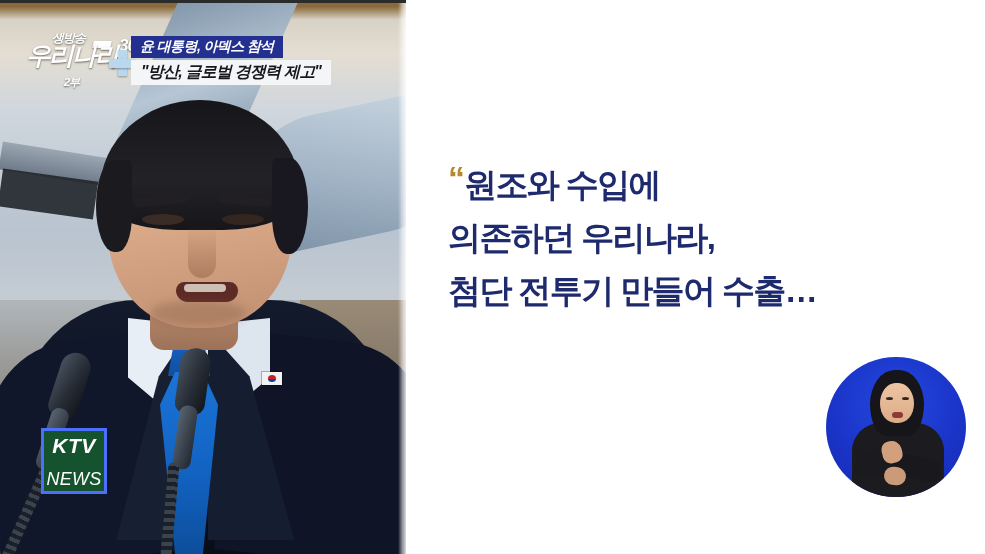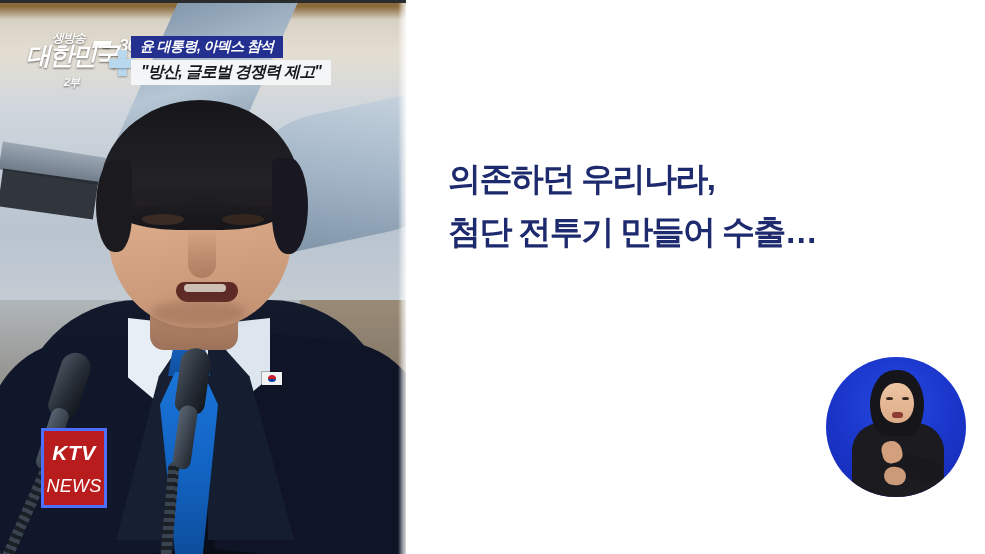--- a/index.html
+++ b/index.html
@@ -320,22 +320,22 @@
     letter-spacing: -0.8px;
     padding: 4px 10px 5px 10px;
     line-height: 1.05;
     white-space: nowrap;
   }
 
   
   #ktv-bug {
     position: absolute;
     left: 41px; top: 428px;
-    width: 66px; height: 80px;
-    background: #b91c1c;
+    width: 66px; height: 66px;
+    background: #14532d;
     border: 3px solid #4c6fff;
     box-sizing: border-box;
     z-index: 30;
     display: flex;
     flex-direction: column;
     align-items: center;
     justify-content: center;
     color: #ffffff;
     line-height: 1.0;
   }
@@ -503,21 +503,21 @@
     <div class="mic" id="mic-right">
       <div class="mic-head"></div>
       <div class="mic-body"></div>
       <div class="mic-gooseneck"></div>
     </div>
 
     <div id="channel-logo">
       <div id="logo-live">생방송</div>
       <div id="logo-dash"></div>
       <div id="logo-30">30</div>
-      <div id="logo-main">대한민국</div>
+      <div id="logo-main">우리나라</div>
       <div id="logo-plus">
           <i></i>
           <b></b>
         </div>
       <div id="logo-part">2부</div>
     </div>
 
     <div id="headline-block">
       <div id="headline-primary">윤 대통령, 아덱스 참석</div>
       <div id="headline-secondary">"방산, 글로벌 경쟁력 제고"</div>
@@ -526,20 +526,23 @@
     <div id="ktv-bug">
       <div id="ktv-bug-ktv">KTV</div>
       <div id="ktv-bug-news">NEWS</div>
     </div>
 
     <div id="video-seam"></div>
   </div>
 
   <div id="quote-panel">
     <div id="quote-block">
+      <div class="quote-line">
+        <span id="quote-open">“</span><span>원조와 수입에</span>
+      </div>
       <div class="quote-line">의존하던 우리나라,</div>
       <div class="quote-line">첨단 전투기 만들어 수출…</div>
     </div>
   </div>
 
   <div id="sign-interpreter">
     <div id="si-torso"></div>
     <div id="si-neck"></div>
     <div id="si-hair"></div>
     <div id="si-face"></div>

